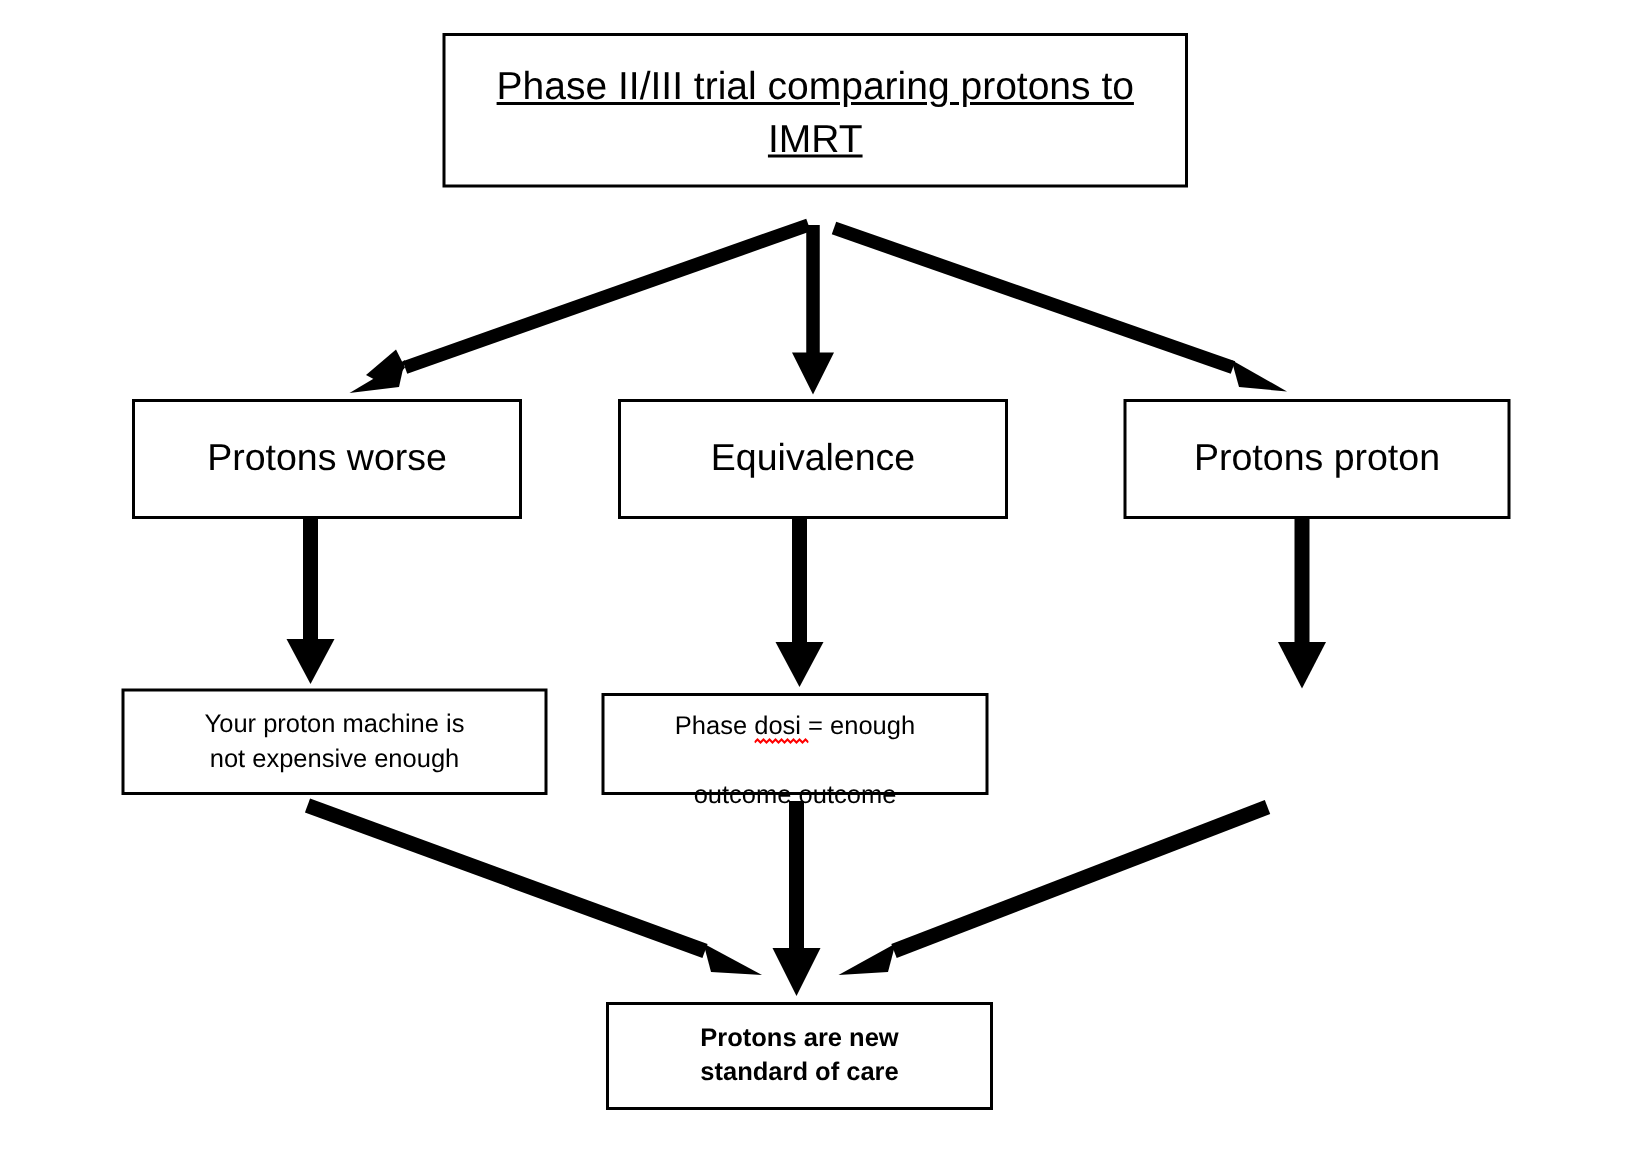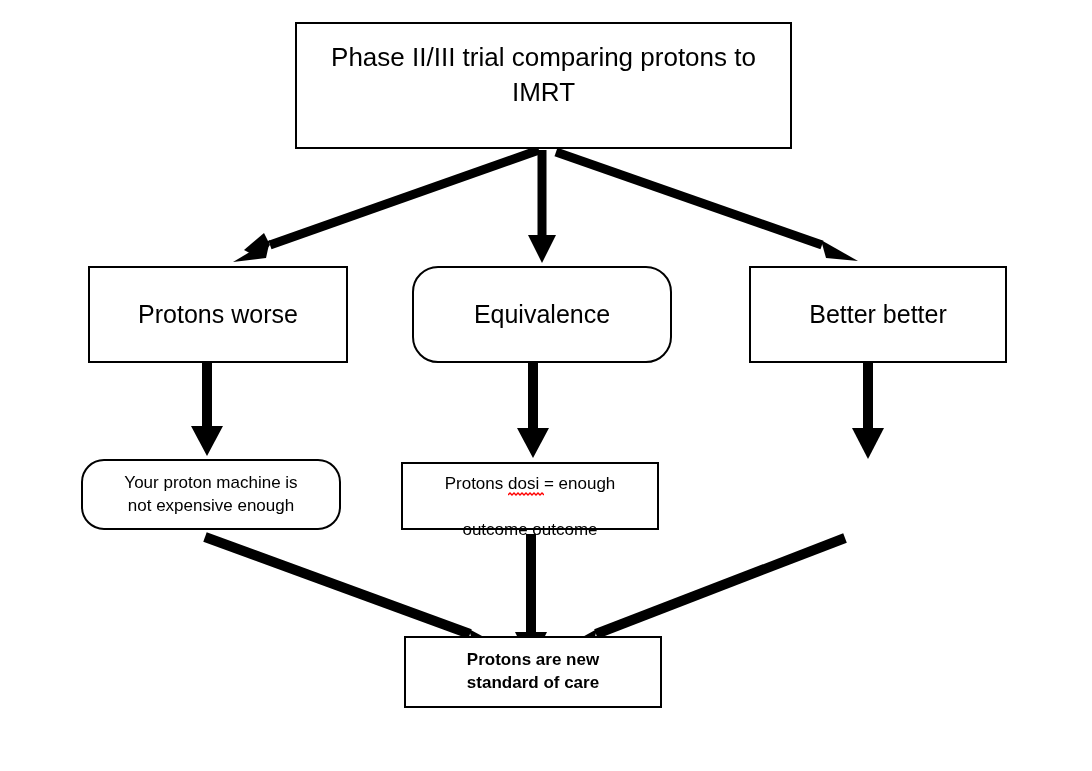--- a/index.html
+++ b/index.html
@@ -36,48 +36,49 @@
     justify-content: center;
     text-align: center;
     line-height: 1.35;
     white-space: pre-line;
   }
   .node.vcenter { align-items: center; }
   .node.vtop    { align-items: flex-start; }
 
   
   #node-root {
-    left: 295px; top: 22px; width: 497px; height: 127px;
+    left: 295px; top: 22px; width: 497px; height: 103px;
     font-size: 26px;
     padding: 16px 18px 0 18px;
+    text-decoration: underline;
   }
 
   
   .node.outcome {
-    top: 266px; height: 97px;
+    top: 266px; height: 80px;
     font-size: 25px;
     padding-bottom: 0;
   }
   #node-worse       { left: 88px;  width: 260px; }
-  #node-equivalence { left: 412px; width: 260px; border-radius: 26px; }
+  #node-equivalence { left: 412px; width: 260px; }
   #node-better      { left: 749px; width: 258px; }
 
   
   .node.reaction {
     top: 459px; height: 71px;
     font-size: 17px;
     padding: 0 10px;
   }
-  #node-reaction-worse       { left: 81px;  width: 260px; border-radius: 23px; }
+  #node-reaction-worse       { left: 81px;  width: 284px; }
   #node-reaction-equivalence { left: 401px; width: 258px; top: 462px; height: 68px; }
   #node-reaction-better      { left: 740px; width: 258px; top: 463px; height: 72px; }
 
   
   #node-conclusion {
-    left: 404px; top: 636px; width: 258px; height: 72px;
+    left: 404px; top: 668px; width: 258px; height: 72px;
     font-size: 17px;
     font-weight: bold;
     padding: 0 10px;
   }
 
   
   .misspelled {
     position: relative;
     white-space: nowrap;
   }
@@ -143,28 +144,28 @@
       <polygon points="559,650 597,629 592,648" fill="#000000"></polygon>
     </g>
   </svg>
 
   <div class="node vtop" id="node-root">Phase II/III trial comparing protons to IMRT</div>
 
   <div class="node vcenter outcome" id="node-worse">Protons worse</div>
 
   <div class="node vcenter outcome" id="node-equivalence">Equivalence</div>
 
-  <div class="node vcenter outcome" id="node-better">Better better</div>
+  <div class="node vcenter outcome" id="node-better">Protons proton</div>
 
   <div class="node vcenter reaction" id="node-reaction-worse">Your proton machine is
 not expensive enough</div>
 
   <div class="node vcenter reaction" id="node-reaction-equivalence">
     <div>
-      <span>Protons </span><span class="misspelled"><span>dosi</span><svg class="squiggle" viewBox="0 0 36 4" preserveAspectRatio="none" xmlns="http://www.w3.org/2000/svg">
+      <span>Phase </span><span class="misspelled"><span>dosi</span><svg class="squiggle" viewBox="0 0 36 4" preserveAspectRatio="none" xmlns="http://www.w3.org/2000/svg">
               <path d="M0 3 L2 1 L4 3 L6 1 L8 3 L10 1 L12 3 L14 1 L16 3 L18 1 L20 3 L22 1 L24 3 L26 1 L28 3 L30 1 L32 3 L34 1 L36 3" fill="none" stroke="#ff0000" stroke-width="1.4"></path>
             </svg></span><span> = enough</span><br>
       <span>outcome outcome</span>
     </div>
   </div>
 
 
   <div class="node vcenter" id="node-conclusion">Protons are new
 standard of care</div>
 

